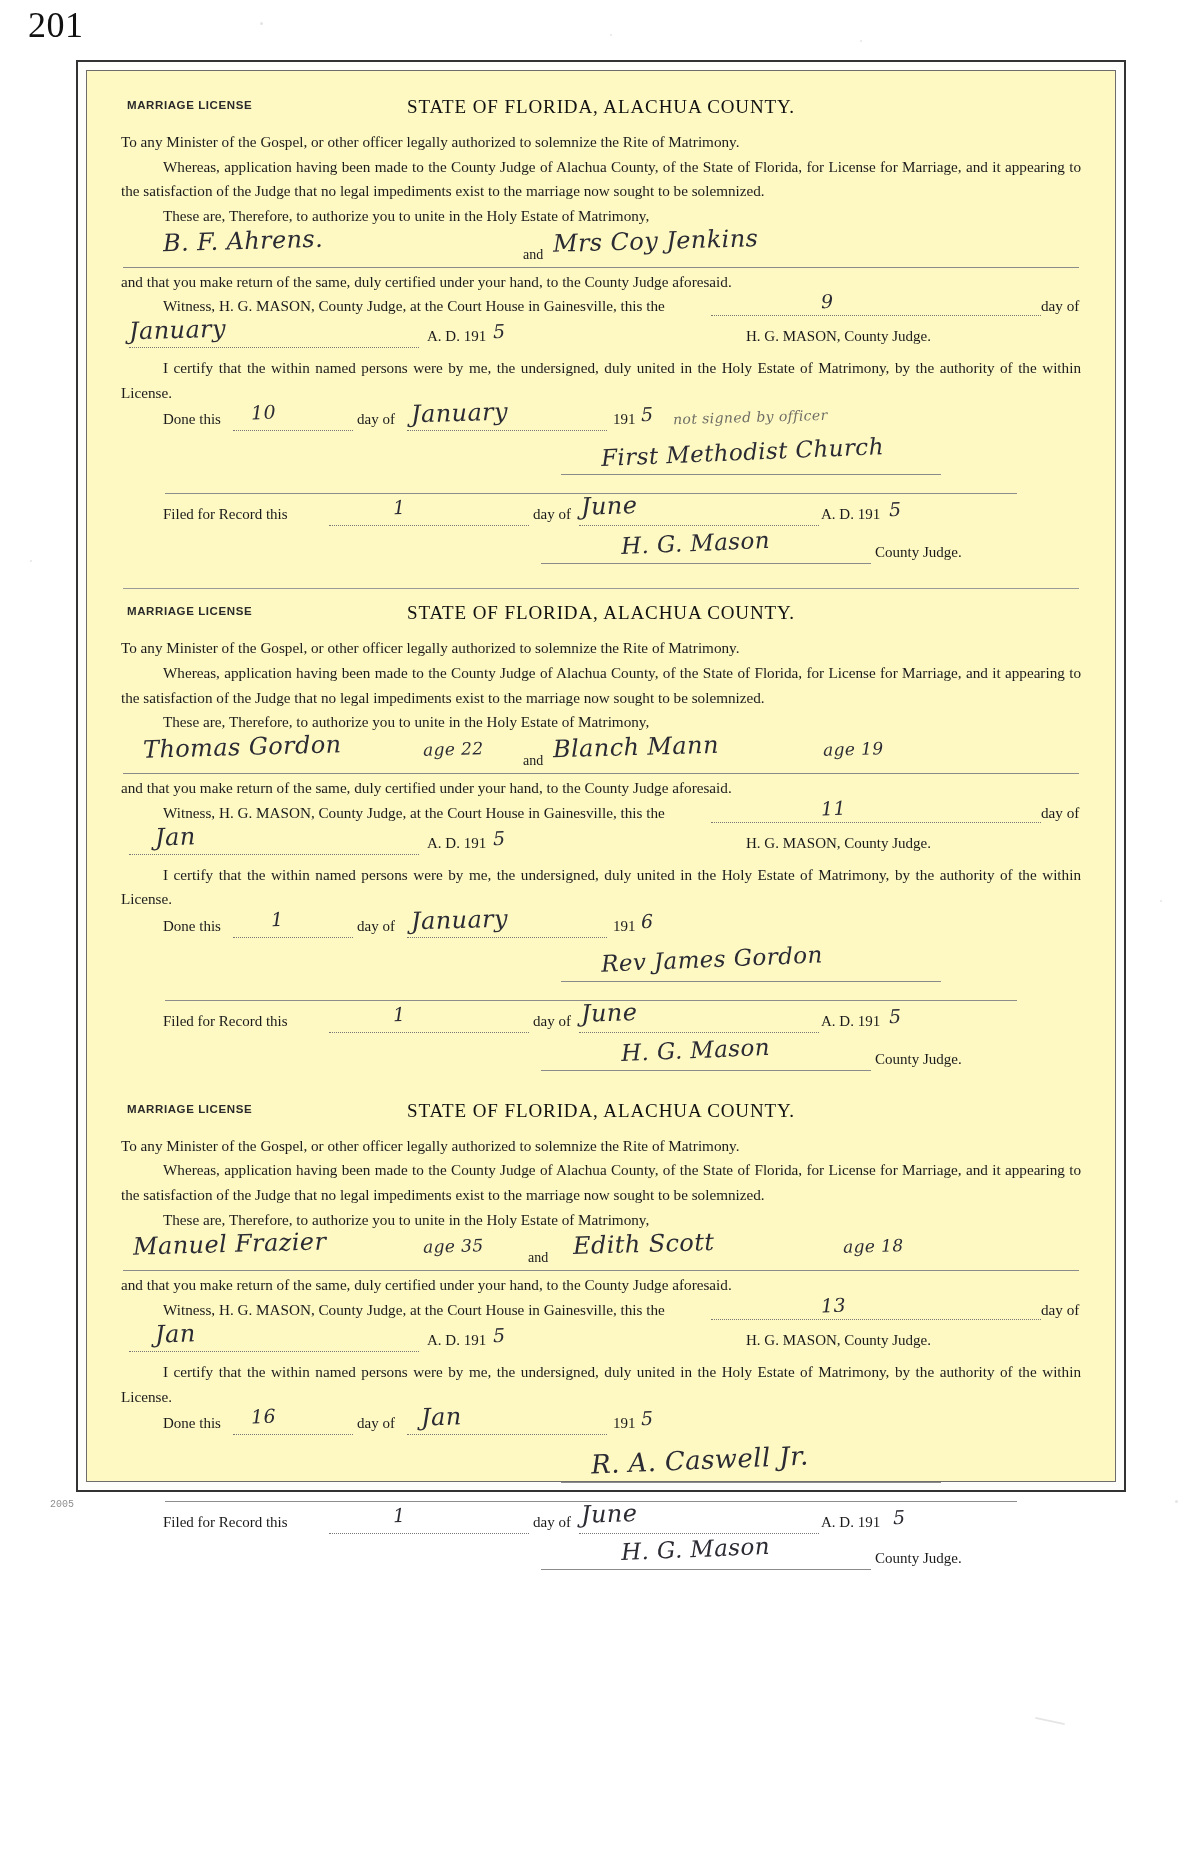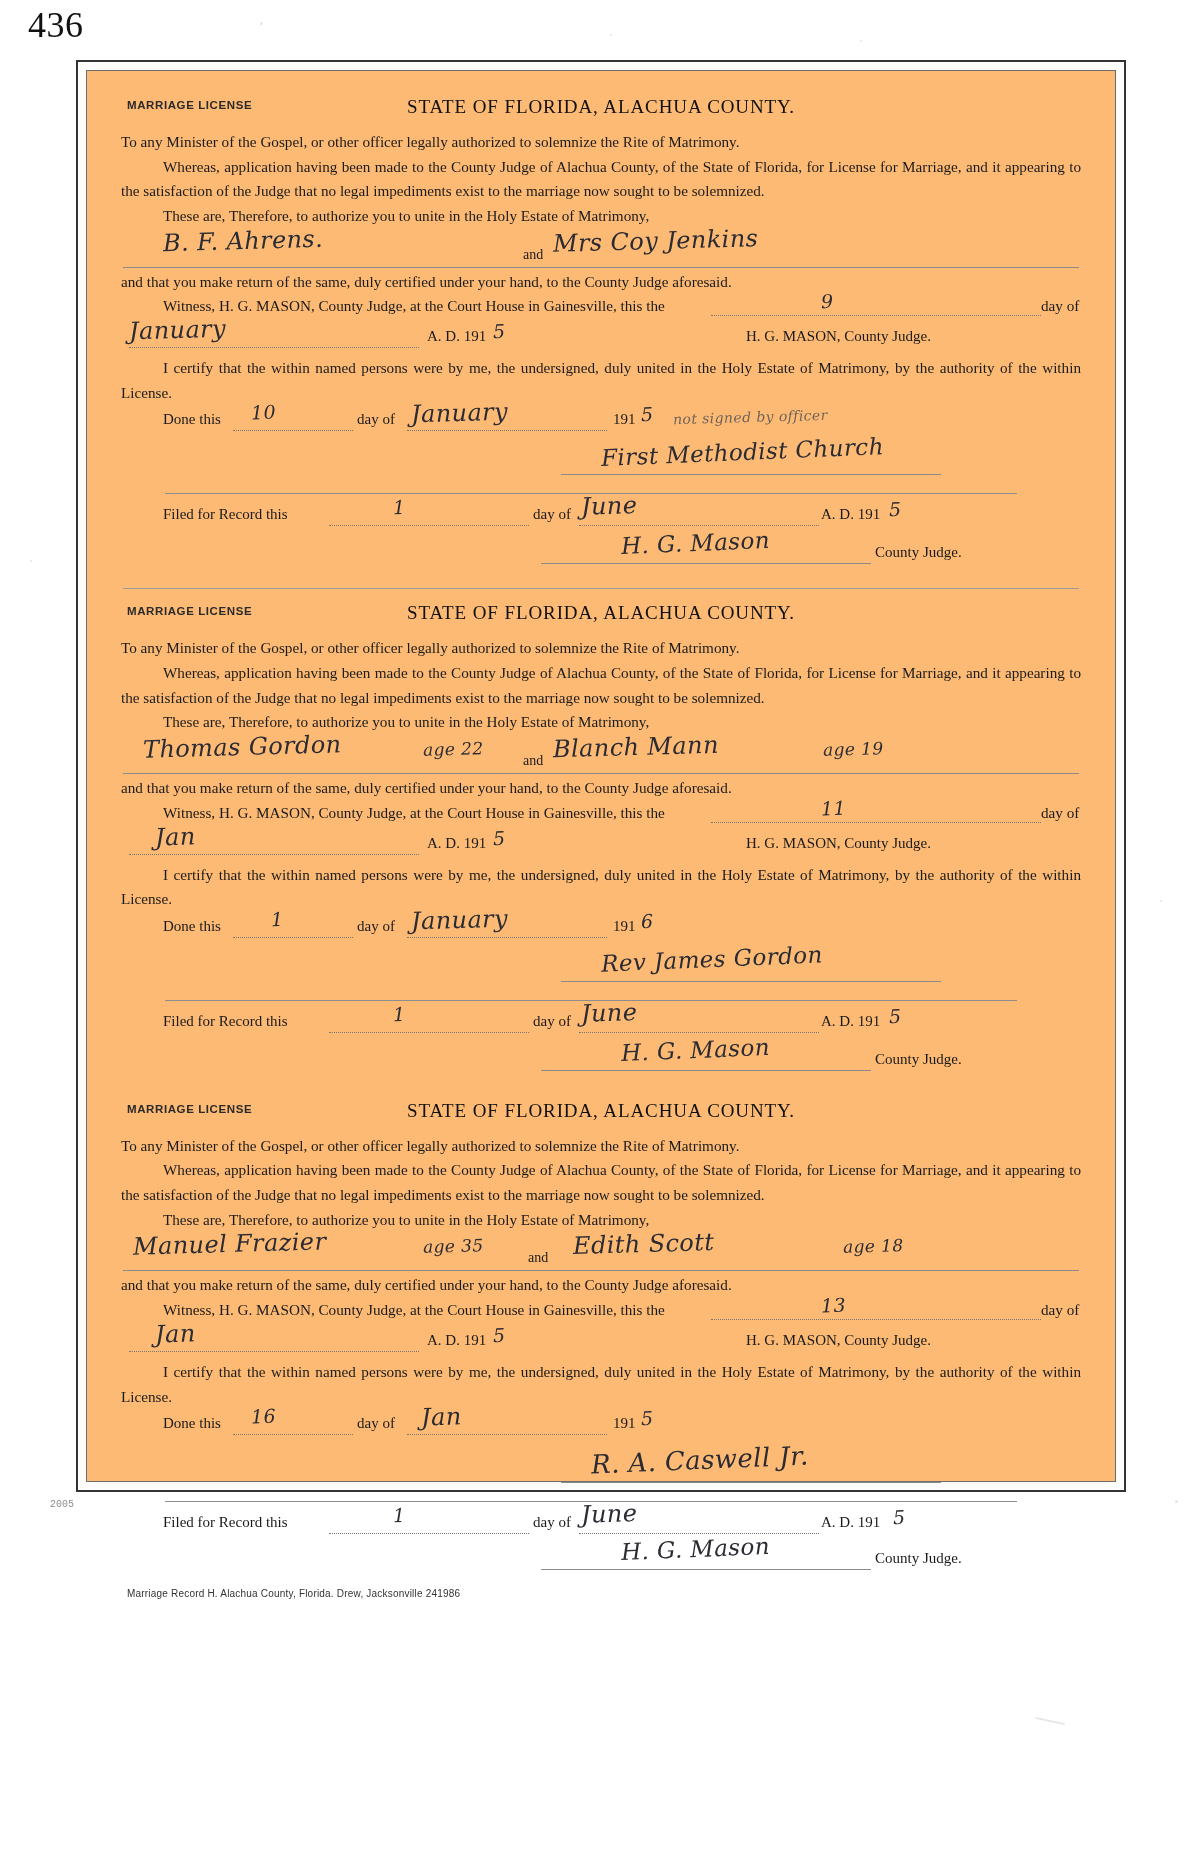--- a/index.html
+++ b/index.html
@@ -47,21 +47,21 @@
     box-sizing: border-box;
   }
   .doc-inner {
     position: absolute;
     left: 8px;
     top: 8px;
     right: 8px;
     bottom: 8px;
     border: 1px solid #6d6d6d;
     box-sizing: border-box;
-    background: #fdba74;
+    background: #fef9c3;
   }
 
   .records {
     position: absolute;
     left: 0; top: 0; right: 0; bottom: 0;
     padding: 28px 34px 0 34px;
     box-sizing: border-box;
   }
 
   .record {
@@ -195,21 +195,21 @@
 
   .sep-rule {
     border: 0;
     border-top: 1px solid #9a9a9a;
     margin: 14px 2px 16px 2px;
   }
 </style>
 </head>
 <body>
 
-<div class="page-number">436</div>
+<div class="page-number">201</div>
 
 <div class="scan-speck" style="left:260px;top:22px;width:3px;height:3px;"></div>
 <div class="scan-speck" style="left:610px;top:34px;width:2px;height:2px;"></div>
 <div class="scan-speck" style="left:860px;top:40px;width:2px;height:2px;"></div>
 <div class="scan-speck" style="left:30px;top:560px;width:2px;height:2px;"></div>
 <div class="scan-speck" style="left:1160px;top:900px;width:2px;height:2px;"></div>
 <div class="scan-speck" style="left:1175px;top:1500px;width:3px;height:3px;"></div>
 <div class="scan-speck" style="left:1035px;top:1720px;width:30px;height:2px;border-radius:0;transform:rotate(12deg);"></div>
 
 <div class="bottom-scrawl">2005</div>
@@ -430,18 +430,17 @@
           <span class="abs" style="left:700px;top:4px;">A. D. 191</span>
           <span class="abs hand num" style="left:772px;top:-4px;">5</span>
         </div>
 
         <div class="sig-row" style="height:36px;">
           <span class="abs hand sig" style="left:500px;top:-8px;">H. G. Mason</span>
           <span class="solidline abs" style="left:420px;top:24px;width:330px;height:1px;"></span>
           <span class="abs" style="left:754px;top:6px;font-size:15px;">County Judge.</span>
         </div>
 
-        <div class="footnote">Marriage Record H. Alachua County, Florida.   Drew, Jacksonville 241986</div>
       </div>
 
     </div>
   </div>
 </div>
 
 </body></html>

